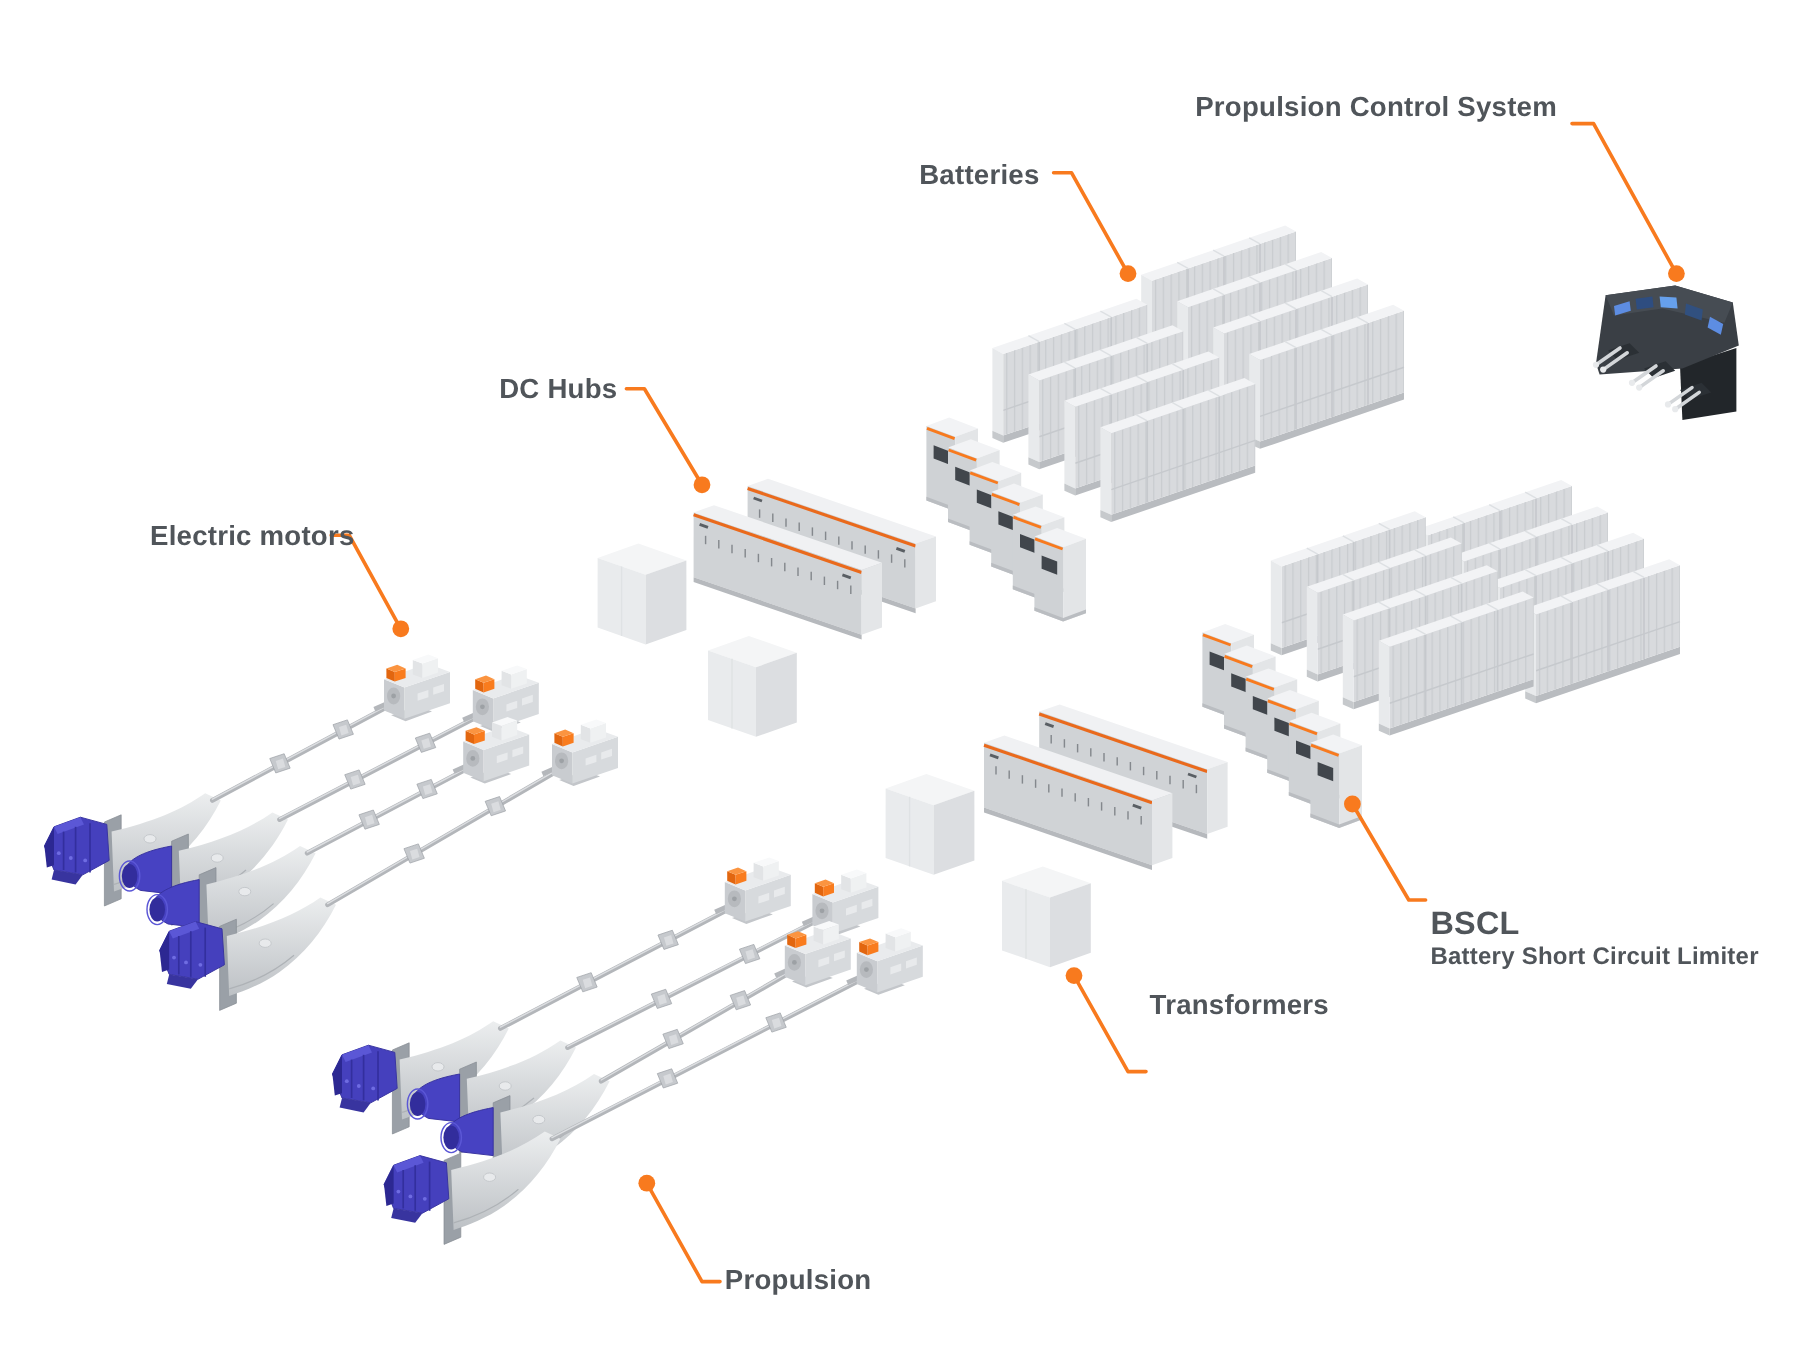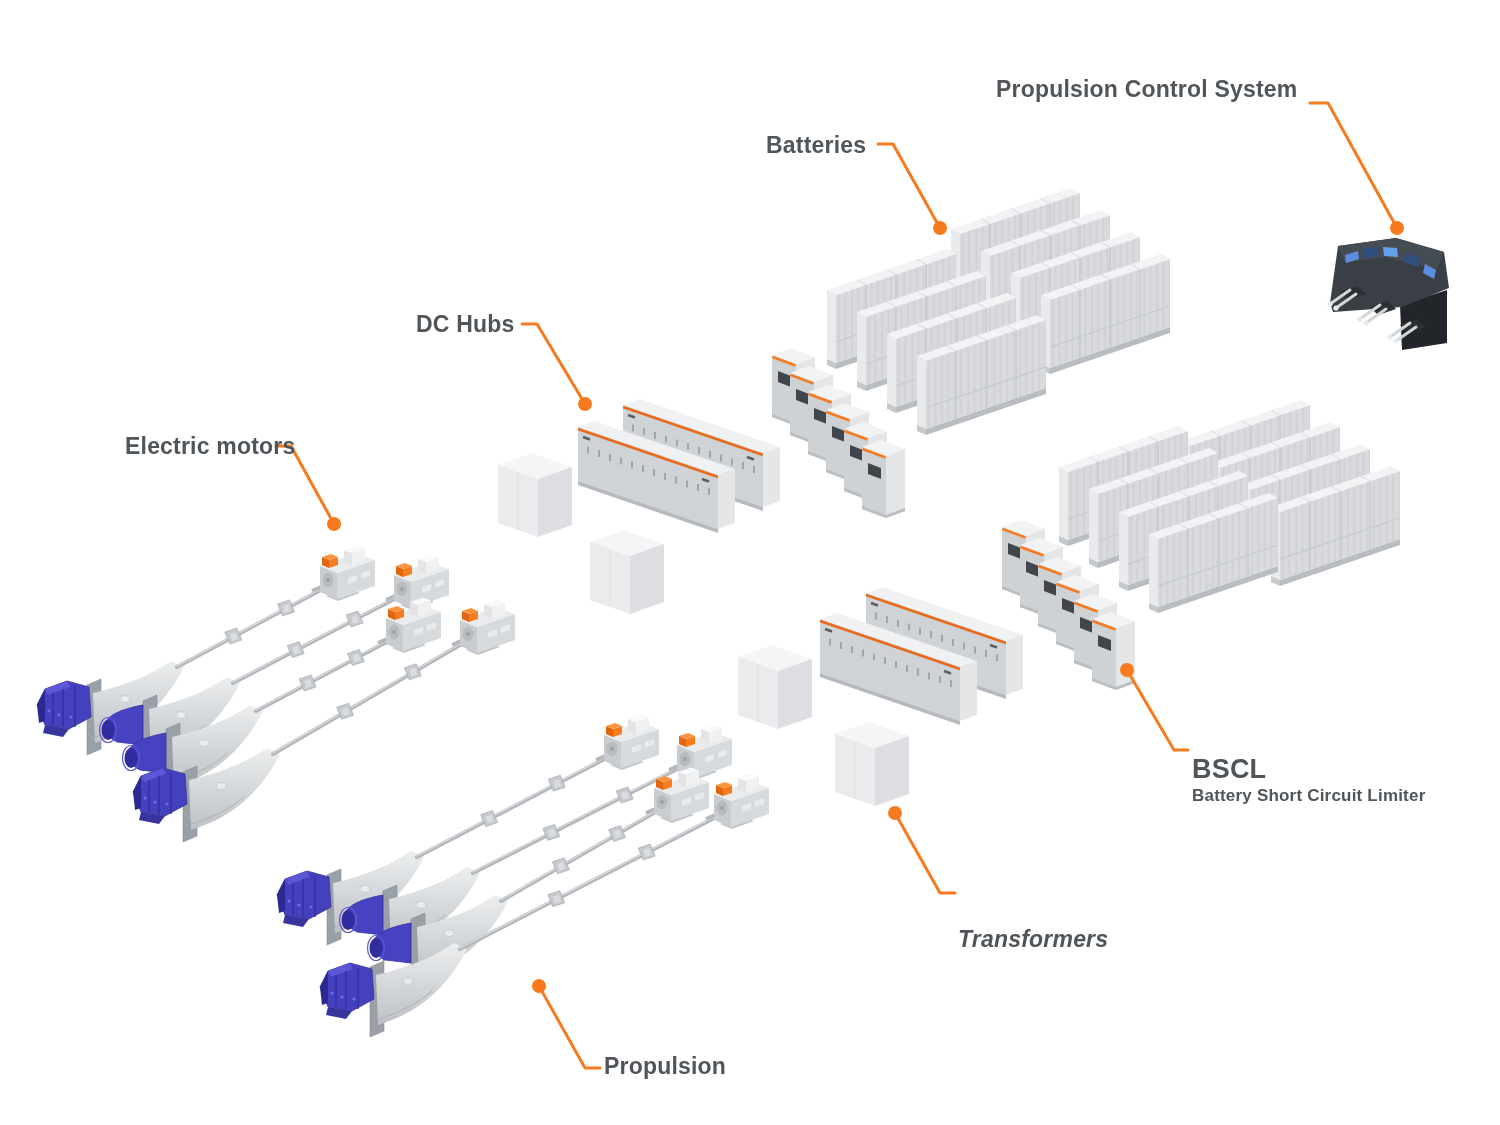--- a/index.html
+++ b/index.html
@@ -4,25 +4,25 @@
 <style>
   html,body{margin:0;padding:0;background:#ffffff;}
   .stage{position:relative;width:1500px;height:1125px;background:#ffffff;overflow:hidden;
          font-family:"Liberation Sans", sans-serif;}
   .scene-svg{position:absolute;left:0;top:0;}
   .label{position:absolute;color:#50555a;font-weight:bold;font-size:23px;letter-spacing:.2px;white-space:nowrap;}
   .label-electric-motors{left:96px;top:433px;margin-left:29px;}
   .label-dc-hubs{left:416px;top:311px;}
   .label-batteries{left:766px;top:132px;}
   .label-pcs{left:996px;top:76px;}
-  .label-transformers{left:958px;top:926px;font-style:italic;}
+  .label-transformers{left:958px;top:824px;}
   .label-waterjets{left:604px;top:1053px;}
   .label-bscl{left:1192px;top:722px;margin-top:32px;}
   .label-bscl .bscl-title{display:block;font-size:27px;line-height:30px;}
-  .label-bscl .bscl-sub{display:block;font-size:17px;font-weight:bold;letter-spacing:.2px;margin-top:2px;}
+  .label-bscl .bscl-sub{display:block;font-size:20px;font-weight:bold;letter-spacing:.2px;margin-top:2px;}
 </style>
 </head>
 <body>
 
 <div class="stage">
 
   <svg class="scene-svg" id="scene" width="1500" height="1125" viewBox="0 0 1500 1125" xmlns="http://www.w3.org/2000/svg" xmlns:xlink="http://www.w3.org/1999/xlink">
     <defs>
       <pattern id="bstripes" width="6.5" height="300" patternUnits="userSpaceOnUse">
         <line x1="3" y1="0" x2="3" y2="300" stroke="#c8cbcf" stroke-width="1"></line>

